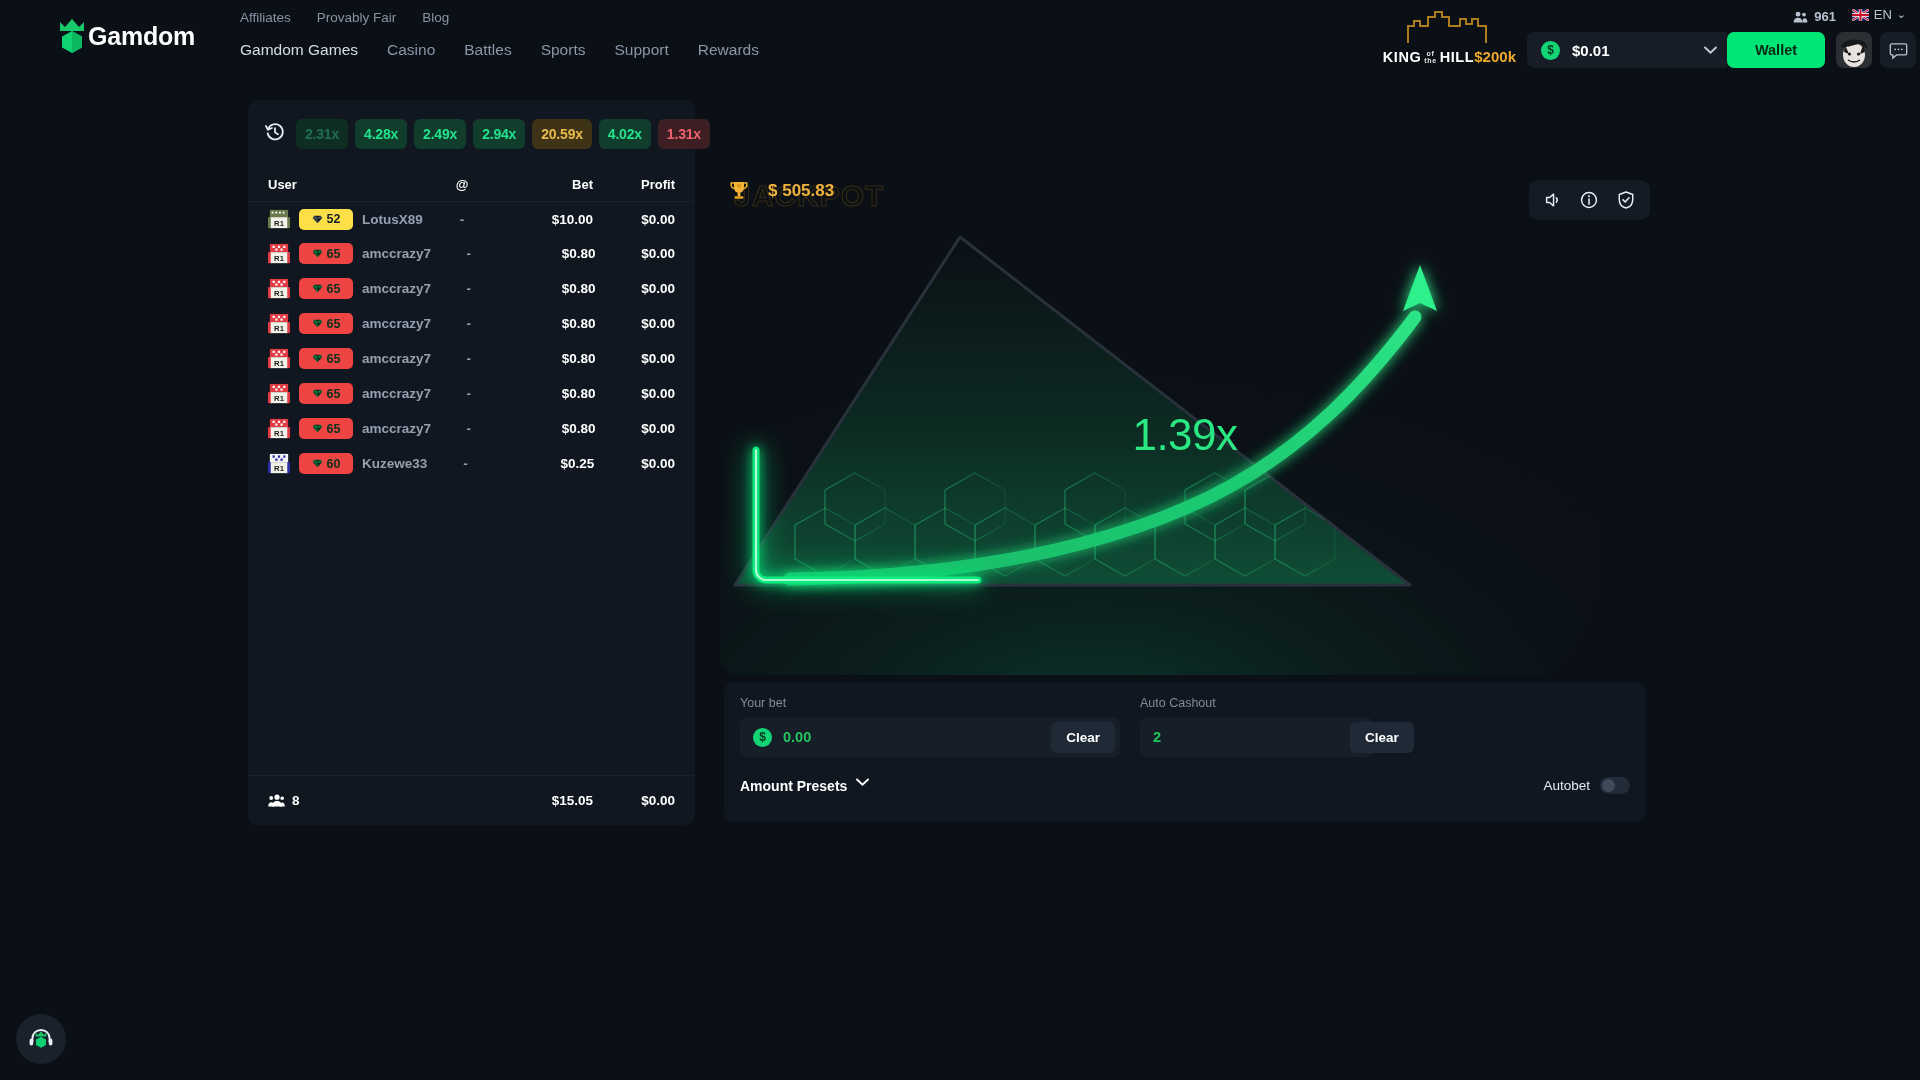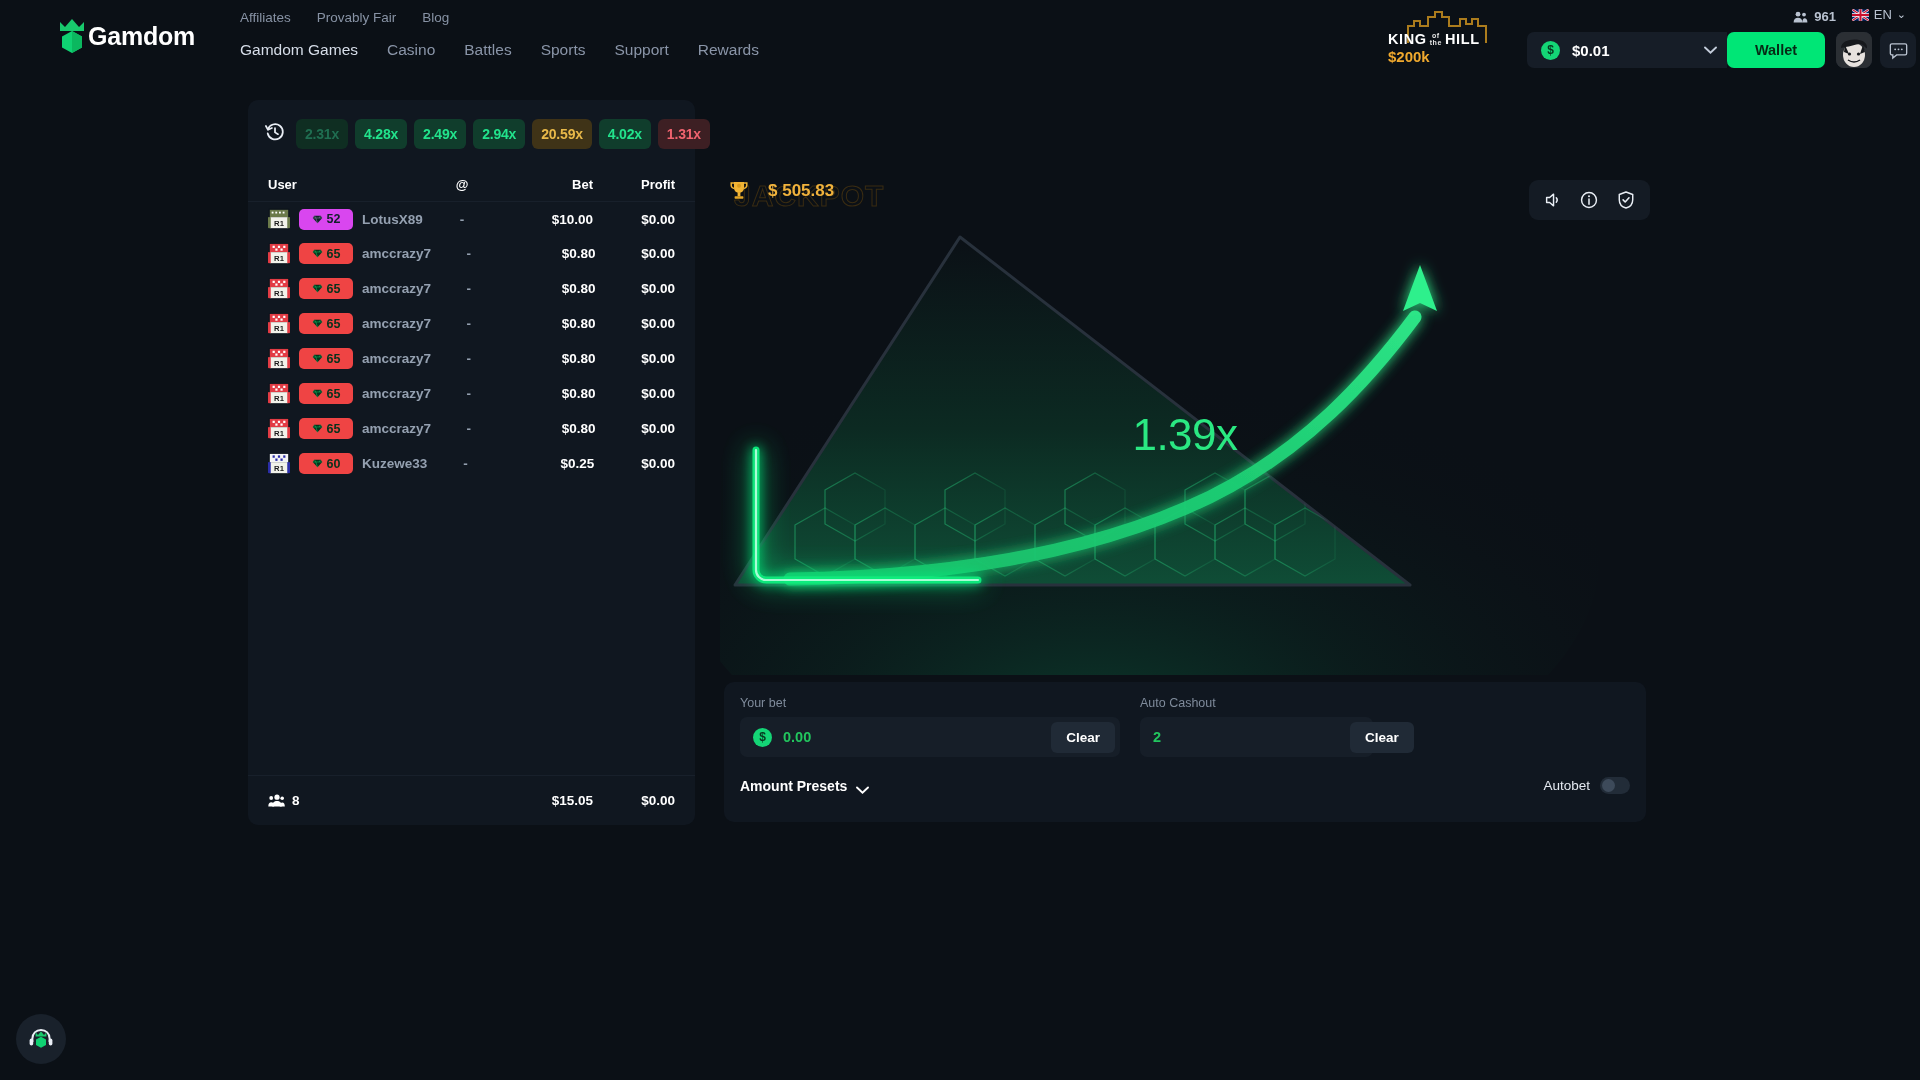--- a/index.html
+++ b/index.html
@@ -39,21 +39,21 @@
     display: flex; gap: 29px;
   }
   .nav-main a {
     color: #8a95a8; font-size: 15.5px; text-decoration: none;
   }
   .nav-main a.active { color: #d6dde8; }
 
   .koth {
     position: absolute; left: 1388px; top: 6px;
     width: 128px; height: 62px;
-    display: flex; flex-direction: column; align-items: flex-start;
+    display: flex; flex-direction: row; align-items: flex-end;
     justify-content: flex-end; padding-bottom: 3px;
   }
   .koth-svg { position: absolute; top: 4px; left: 14px; }
   .koth-title {
     position: relative; z-index: 2;
     font-size: 14.5px; font-weight: 700; color: #ffffff;
     letter-spacing: 0.6px; display: flex; align-items: center; gap: 3px;
   }
   .koth-title .small {
     font-size: 7px; line-height: 7px; color: #e8e8e8; font-weight: 700;
@@ -158,21 +158,21 @@
   .row-user { flex: 1; display: flex; align-items: center; gap: 9px; }
   .av {
     width: 22px; height: 22px; border-radius: 3px; flex: 0 0 auto;
     display: block;
   }
   .lvl {
     height: 21px; min-width: 54px; border-radius: 5px;
     display: flex; align-items: center; justify-content: center; gap: 4px;
     font-size: 12.5px; font-weight: 700;
   }
-  .lvl.grey  { background: #d946ef; color: #13202c; }
+  .lvl.grey  { background: #fde047; color: #13202c; }
   .lvl.green { background: #ef4444; color: #06321b; }
   .uname { color: #94a0b0; font-size: 13.5px; font-weight: 600; }
   .row-at   { width: 78px; text-align: center; color: #94a0b0; }
   .row-bet  { width: 92px; text-align: right; color: #ffffff; }
   .row-prof { width: 82px; text-align: right; color: #ffffff; }
 
   .tbl-foot {
     height: 50px; border-top: 1px solid #18202b;
     display: flex; align-items: center; padding: 0 20px;
     font-size: 13.5px; font-weight: 700; color: #fff;
@@ -253,21 +253,21 @@
     width: 233px; height: 41px; border-radius: 8px; border: none;
     background: #2a3747; color: #8897ab;
     font-size: 15px; font-weight: 700; cursor: not-allowed;
     font-family: "Liberation Sans", sans-serif;
     margin-left: 13px;
   }
   .bet-row2 {
     display: flex; align-items: center; margin-top: 20px;
   }
   .presets {
-    display: flex; align-items: flex-end; gap: 9px;
+    display: flex; align-items: flex-start; gap: 9px;
     color: #fff; font-size: 14px; font-weight: 700; cursor: pointer;
   }
   .autobet-wrap {
     margin-left: auto; display: flex; align-items: center; gap: 10px;
   }
   .autobet-lbl { color: #e4e9f0; font-size: 13.5px; }
   .toggle {
     width: 30px; height: 17px; border-radius: 9px; background: #222c38;
     position: relative; cursor: pointer;
   }

